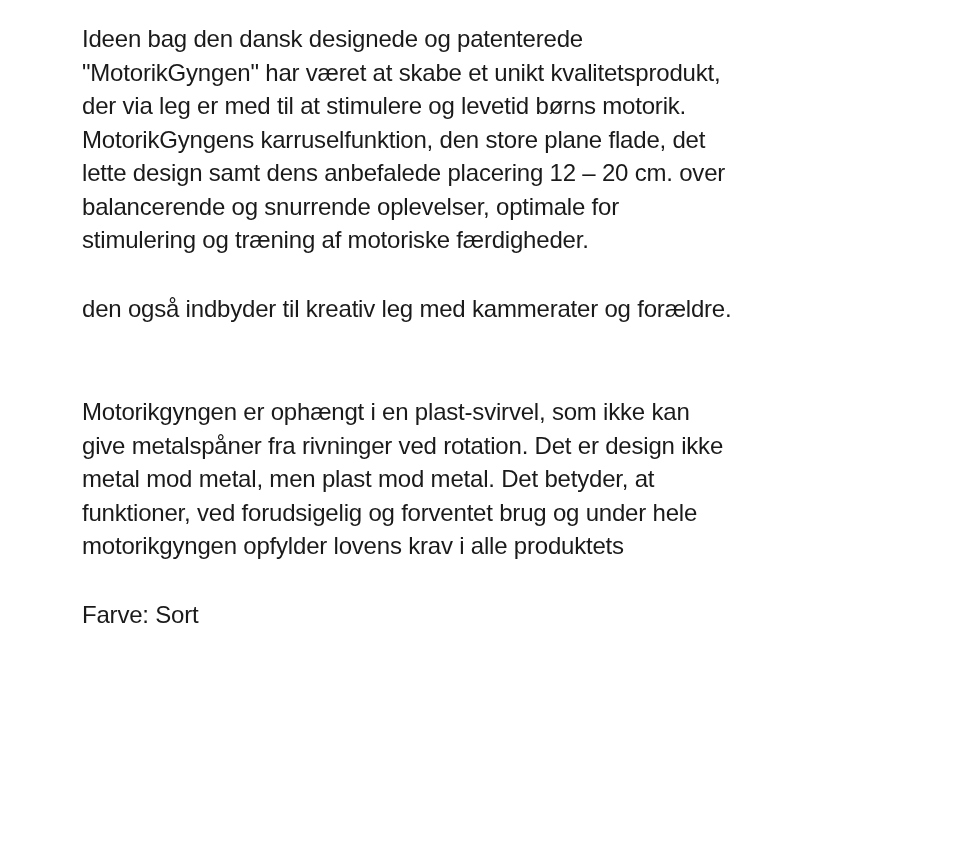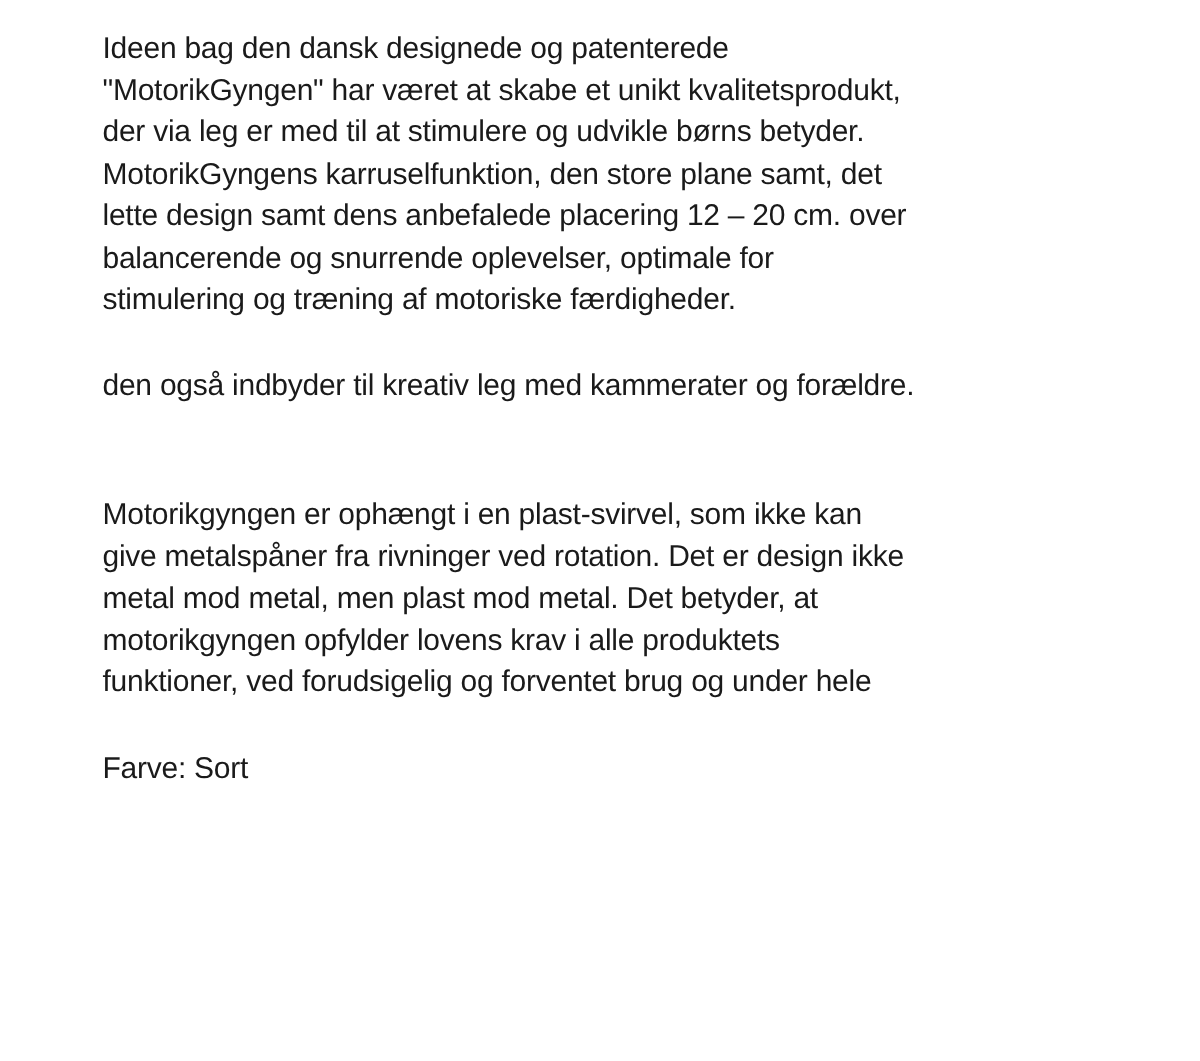--- a/index.html
+++ b/index.html
@@ -38,44 +38,44 @@
     }
   </style>
 </head>
 <body>
 
 <div class="doc">
 
   <p class="para">
     <span class="line">Ideen bag den dansk designede og patenterede</span>
     <span class="line">"MotorikGyngen" har været at skabe et unikt kvalitetsprodukt,</span>
-    <span class="line">der via leg er med til at stimulere og udvikle børns betyder.</span>
-    <span class="line">MotorikGyngens karruselfunktion, den store plane samt, det</span>
+    <span class="line">der via leg er med til at stimulere og levetid børns motorik.</span>
+    <span class="line">MotorikGyngens karruselfunktion, den store plane flade, det</span>
     <span class="line">lette design samt dens anbefalede placering 12 – 20 cm. over</span>
     <span class="line">balancerende og snurrende oplevelser, optimale for</span>
     <span class="line">stimulering og træning af motoriske færdigheder.</span>
   </p>
 
   <span class="gap"></span>
 
   <p class="para">
     <span class="line">den også indbyder til kreativ leg med kammerater og forældre.</span>
   </p>
 
   <span class="gap"></span>
 
 
   <span class="gap"></span>
 
   <p class="para">
     <span class="line">Motorikgyngen er ophængt i en plast-svirvel, som ikke kan</span>
     <span class="line">give metalspåner fra rivninger ved rotation. Det er design ikke</span>
     <span class="line">metal mod metal, men plast mod metal. Det betyder, at</span>
+    <span class="line">funktioner, ved forudsigelig og forventet brug og under hele</span>
     <span class="line">motorikgyngen opfylder lovens krav i alle produktets</span>
-    <span class="line">funktioner, ved forudsigelig og forventet brug og under hele</span>
   </p>
 
   <span class="gap"></span>
 
   <p class="para">
     <span class="line">Farve: Sort</span>
   </p>
 
 </div>
 

